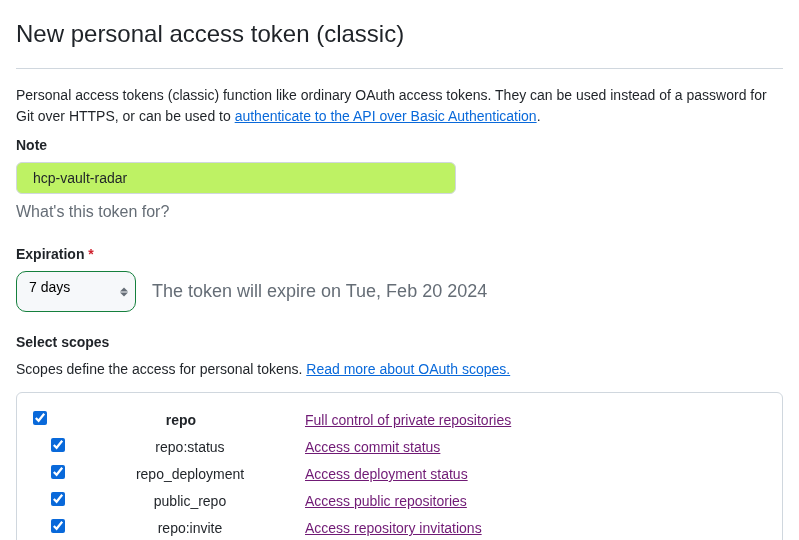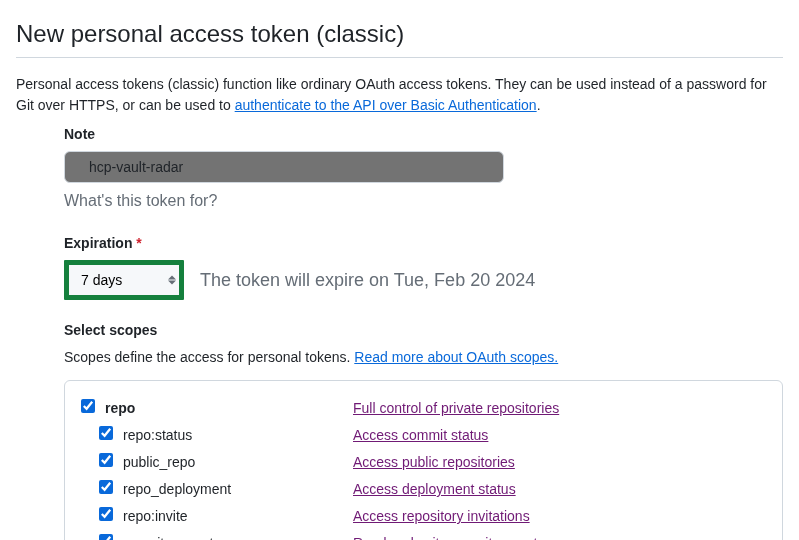--- a/index.html
+++ b/index.html
@@ -8,52 +8,52 @@
       color: #1f2328;
       padding: 16px;
       width: 799px;
       background: #fff;
       font-size: 14px;
       line-height: 1.5;
     }
     h2.page-title {
       font-size: 24px;
       font-weight: 400;
-      padding-bottom: 5px;
+      padding-bottom: 16px;
       border-bottom: 1px solid #d0d7de;
       margin-bottom: 16px;
     }
     .intro { margin-bottom: 8px; color: #1f2328; }
     .intro a { color: #0969da; text-decoration: underline; }
     .field-label { font-weight: 600; display: block; margin-bottom: 6px; font-size: 14px; }
     .text-input {
       width: 440px;
-      padding: 5px 24px;
+      padding: 5px 16px;
       font-size: 14px;
       line-height: 20px;
       border: 1px solid #d0d7de;
       border-radius: 6px;
-      background: #737373;
+      background: #bef264;
       color: #1f2328;
     }
     .hint { color: #656d76; font-size: 16px; margin-top: 6px; }
-    .section { margin-bottom: 20px; margin-left: 48px; }
+    .section { margin-bottom: 20px; }
     .required { color: #cf222e; }
     .select-row { display: flex; align-items: center; gap: 16px; }
     .select-wrap {
       position: relative;
       display: inline-block;
     }
     .select {
       appearance: none;
       -webkit-appearance: none;
-      padding: 5px 28px 5px 12px;
+      padding: 5px 28px 14px 12px;
       font-size: 14px;
-      border: 5px solid #15803d;
-      border-radius: 1px;
+      border: 1px solid #15803d;
+      border-radius: 10px;
       background: #f6f8fa;
       min-width: 120px;
       line-height: 20px;
     }
     .select-caret {
       position: absolute;
       right: 8px;
       top: 50%;
       transform: translateY(-50%);
       pointer-events: none;
@@ -77,21 +77,21 @@
       padding: 14px 16px 8px 16px;
     }
     .scope-row {
       display: flex;
       align-items: center;
       padding: 3px 0;
       font-size: 14px;
     }
     .scope-check-cell { width: 24px; flex-shrink: 0; }
     .scope-check-cell.indent { margin-left: 18px; }
-    .scope-name { width: 230px; flex-shrink: 0; }
+    .scope-name { width: 230px; flex-shrink: 0; text-align: center; }
     .scope-row.parent .scope-name { font-weight: 600; width: 248px; }
     .scope-desc { color: #701a75; text-decoration: underline; }
     input[type="checkbox"] {
       width: 14px; height: 14px;
       accent-color: #0969da;
       cursor: pointer;
     }
     label.scope-label { cursor: pointer; }
   </style>
 </head>
@@ -148,30 +148,30 @@
         <input type="checkbox" checked="" style="">
       </span>
       <label class="scope-name scope-label">repo:status</label>
       <span class="scope-desc">Access commit status</span>
     </div>
 
     <div class="scope-row">
       <span class="scope-check-cell indent">
         <input type="checkbox" checked="" style="">
       </span>
-      <label class="scope-name scope-label">public_repo</label>
-      <span class="scope-desc">Access public repositories</span>
+      <label class="scope-name scope-label">repo_deployment</label>
+      <span class="scope-desc">Access deployment status</span>
     </div>
 
     <div class="scope-row">
       <span class="scope-check-cell indent">
         <input type="checkbox" checked="" style="">
       </span>
-      <label class="scope-name scope-label">repo_deployment</label>
-      <span class="scope-desc">Access deployment status</span>
+      <label class="scope-name scope-label">public_repo</label>
+      <span class="scope-desc">Access public repositories</span>
     </div>
 
     <div class="scope-row">
       <span class="scope-check-cell indent">
         <input type="checkbox" checked="" style="">
       </span>
       <label class="scope-name scope-label">repo:invite</label>
       <span class="scope-desc">Access repository invitations</span>
     </div>
 

